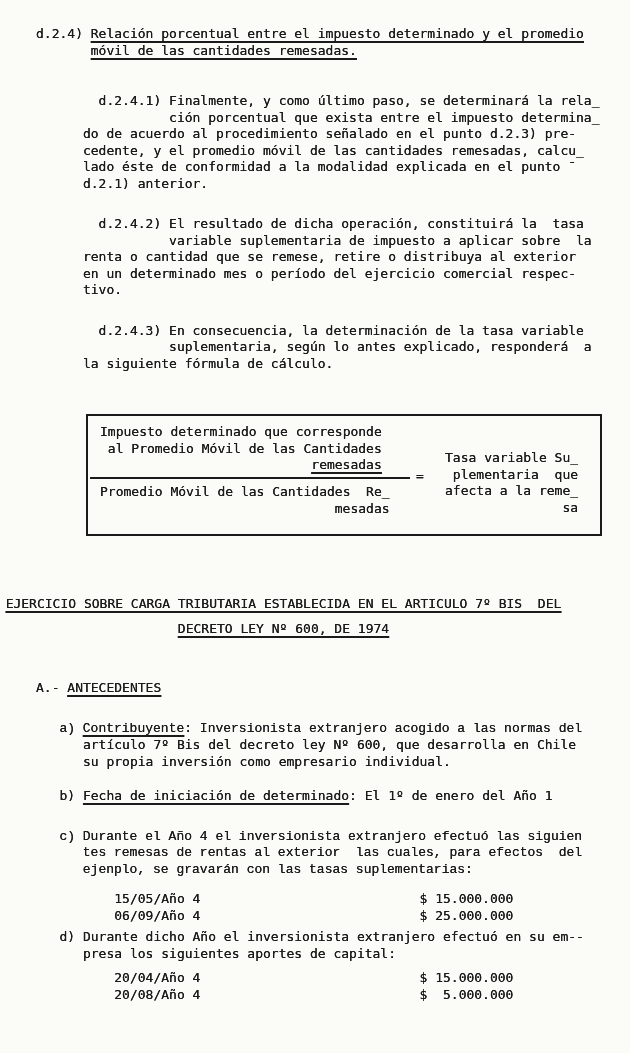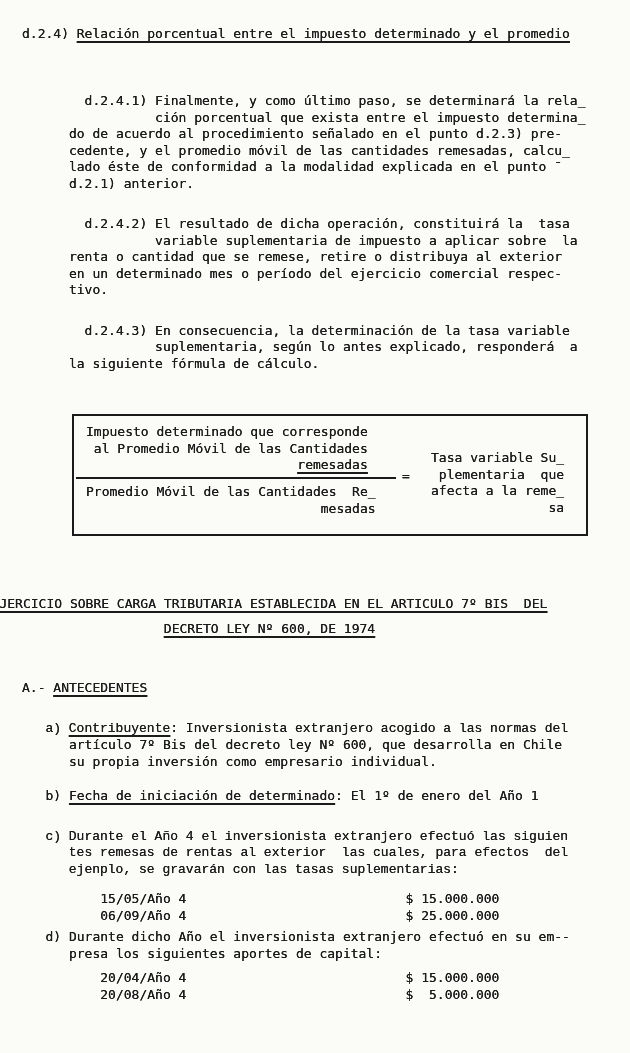--- a/index.html
+++ b/index.html
@@ -9,21 +9,21 @@
   html,body{margin:0;padding:0;}
   body{
     width:630px;height:1053px;
     background:var(--paper);
     overflow:hidden;
   }
   .page{
     position:relative;
     width:630px;height:1053px;
     box-sizing:border-box;
-    padding:26px 0 0 22px;
+    padding:26px 0 0 36px;
     font-family:"DejaVu Sans Mono","Liberation Mono",monospace;
     font-size:13px;
     line-height:16.5px;
     color:var(--ink);
     text-shadow:0 0 0.4px currentColor;
   }
   .pre{white-space:pre;}
   .ul{text-decoration:underline;text-underline-offset:3px;text-decoration-thickness:1.5px;}
   .center{margin-left:-38px;width:571px;text-align:center;}
   .mt34{margin-top:34px;}
@@ -51,21 +51,21 @@
     width:320px;height:2px;
     background:var(--ink);
   }
 </style>
 </head>
 <body>
 
 <div class="page">
 
   <div class="pre"><span>d.2.4) </span><span class="ul">Relación porcentual entre el impuesto determinado y el promedio</span></div>
-  <div class="pre"><span>       </span></div>
+  <div class="pre"><span>       </span><span class="ul">móvil de las cantidades remesadas.</span></div>
 
   <div class="pre mt34">        d.2.4.1) Finalmente, y como último paso, se determinará la rela̲
                  ción porcentual que exista entre el impuesto determina̲
       do de acuerdo al procedimiento señalado en el punto d.2.3) pre-
       cedente, y el promedio móvil de las cantidades remesadas, calcu̲
       lado éste de conformidad a la modalidad explicada en el punto ¯
       d.2.1) anterior.</div>
 
   <div class="pre mt16">        d.2.4.2) El resultado de dicha operación, constituirá la  tasa
                  variable suplementaria de impuesto a aplicar sobre  la

